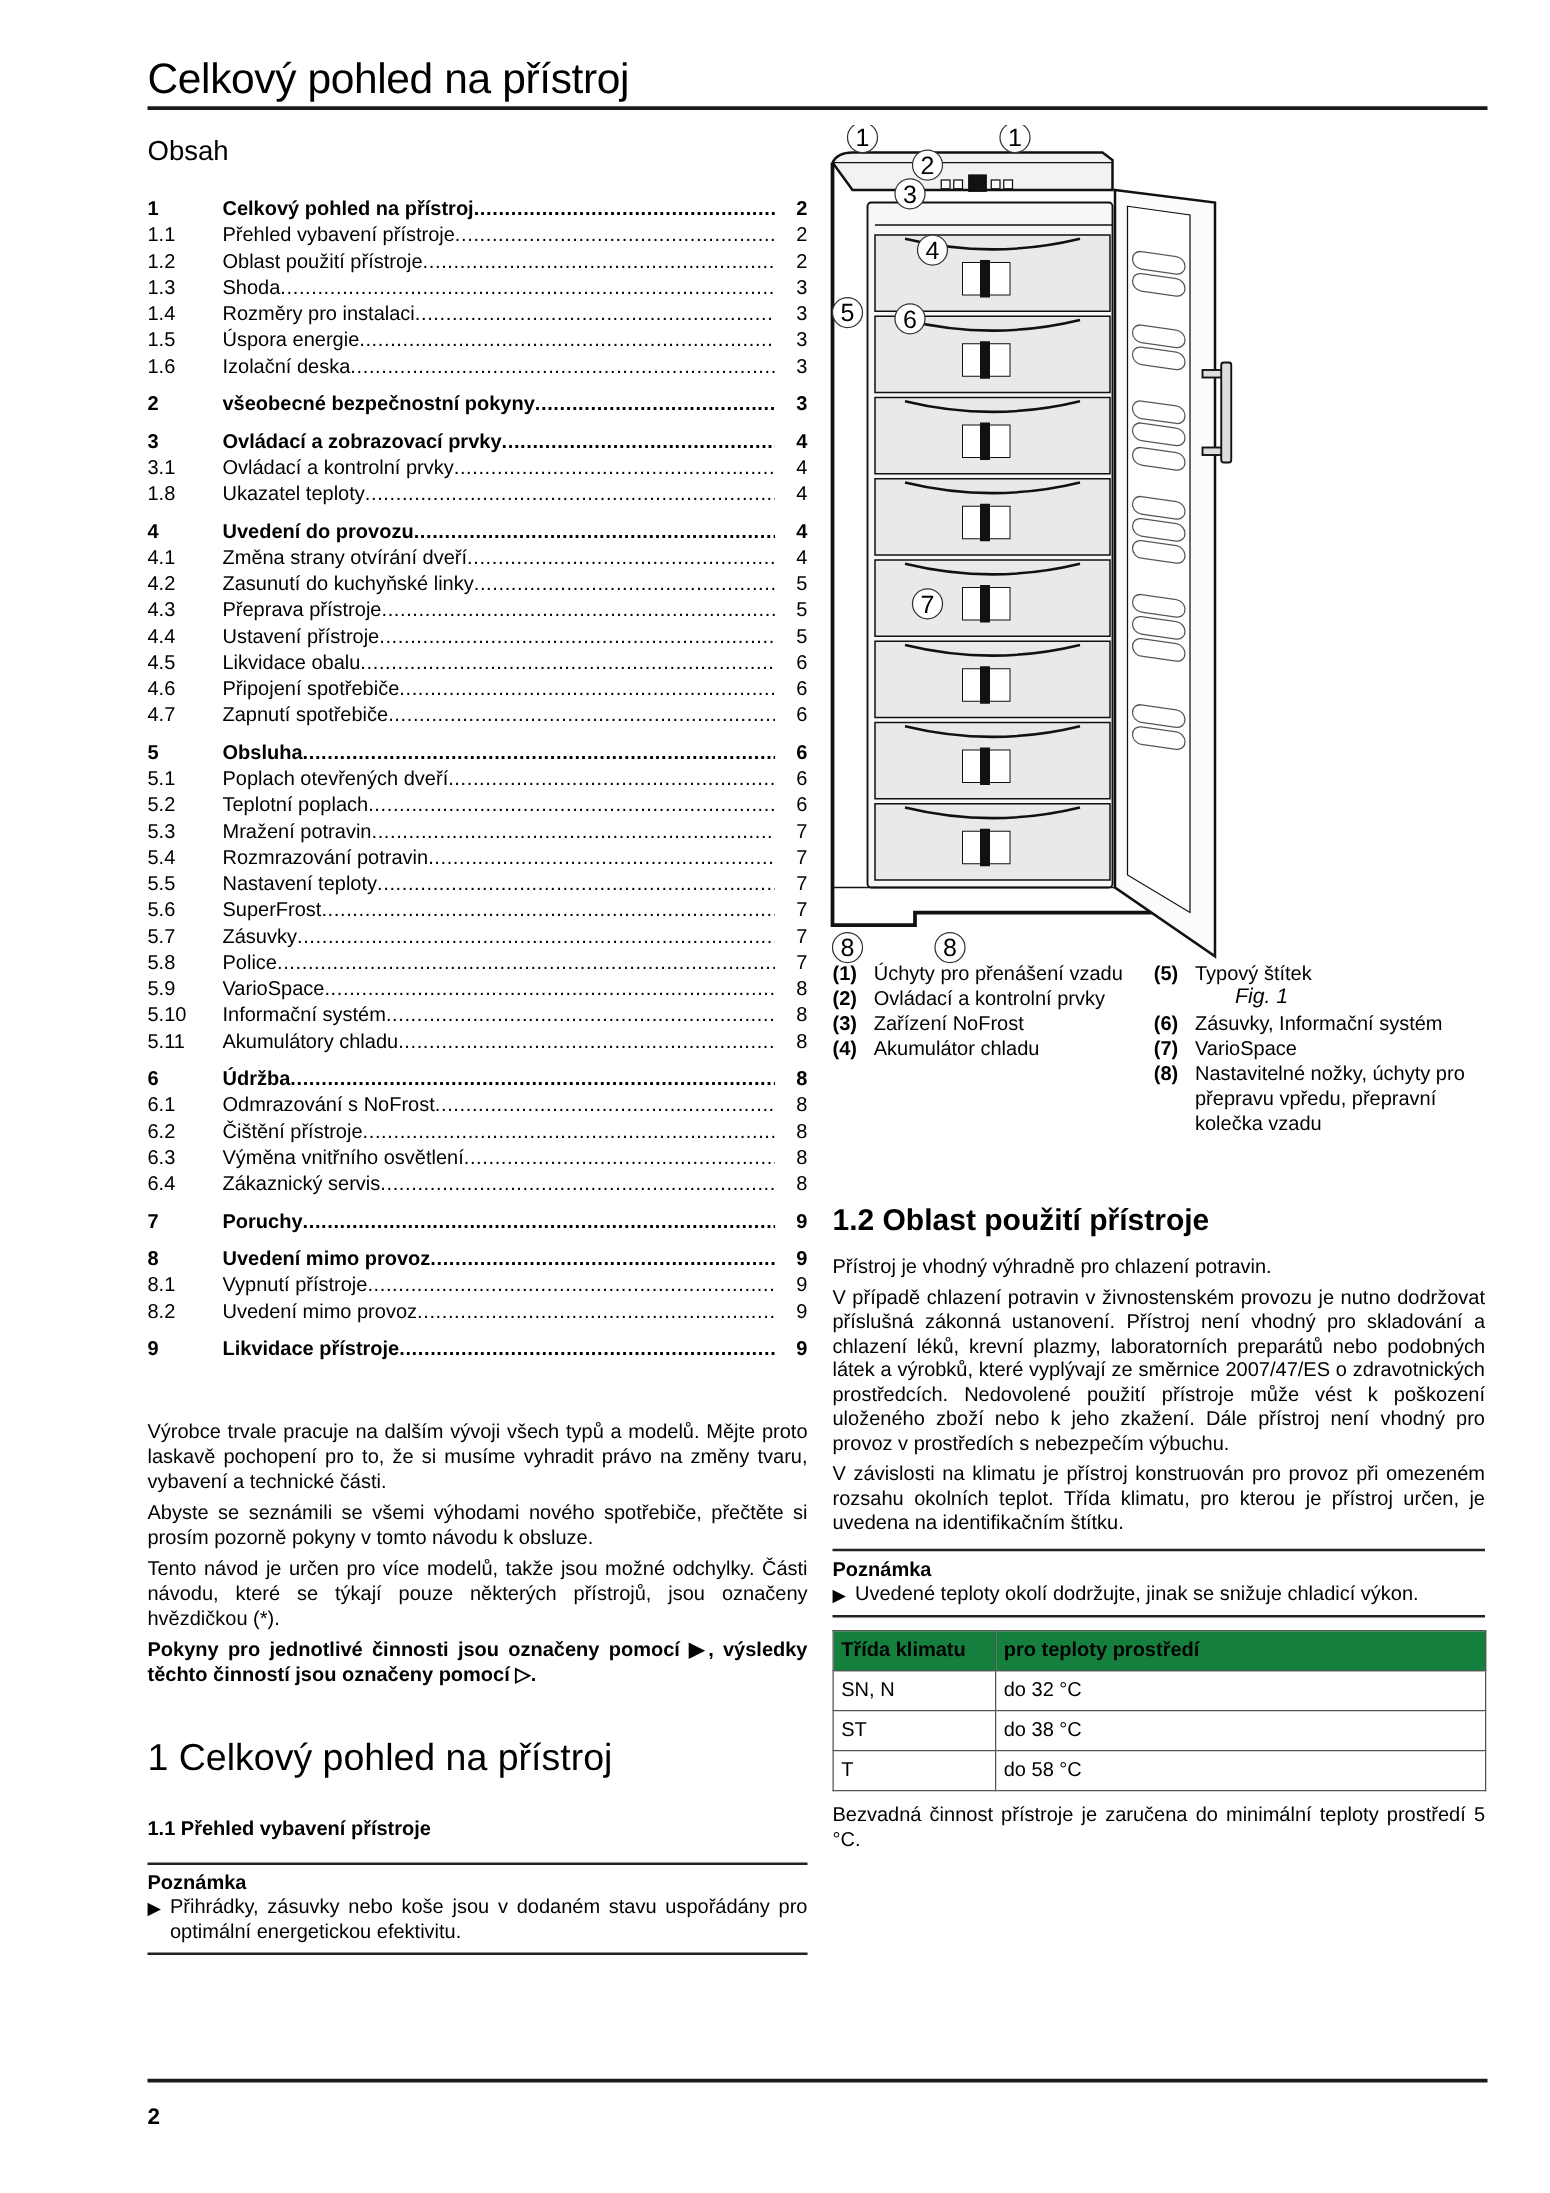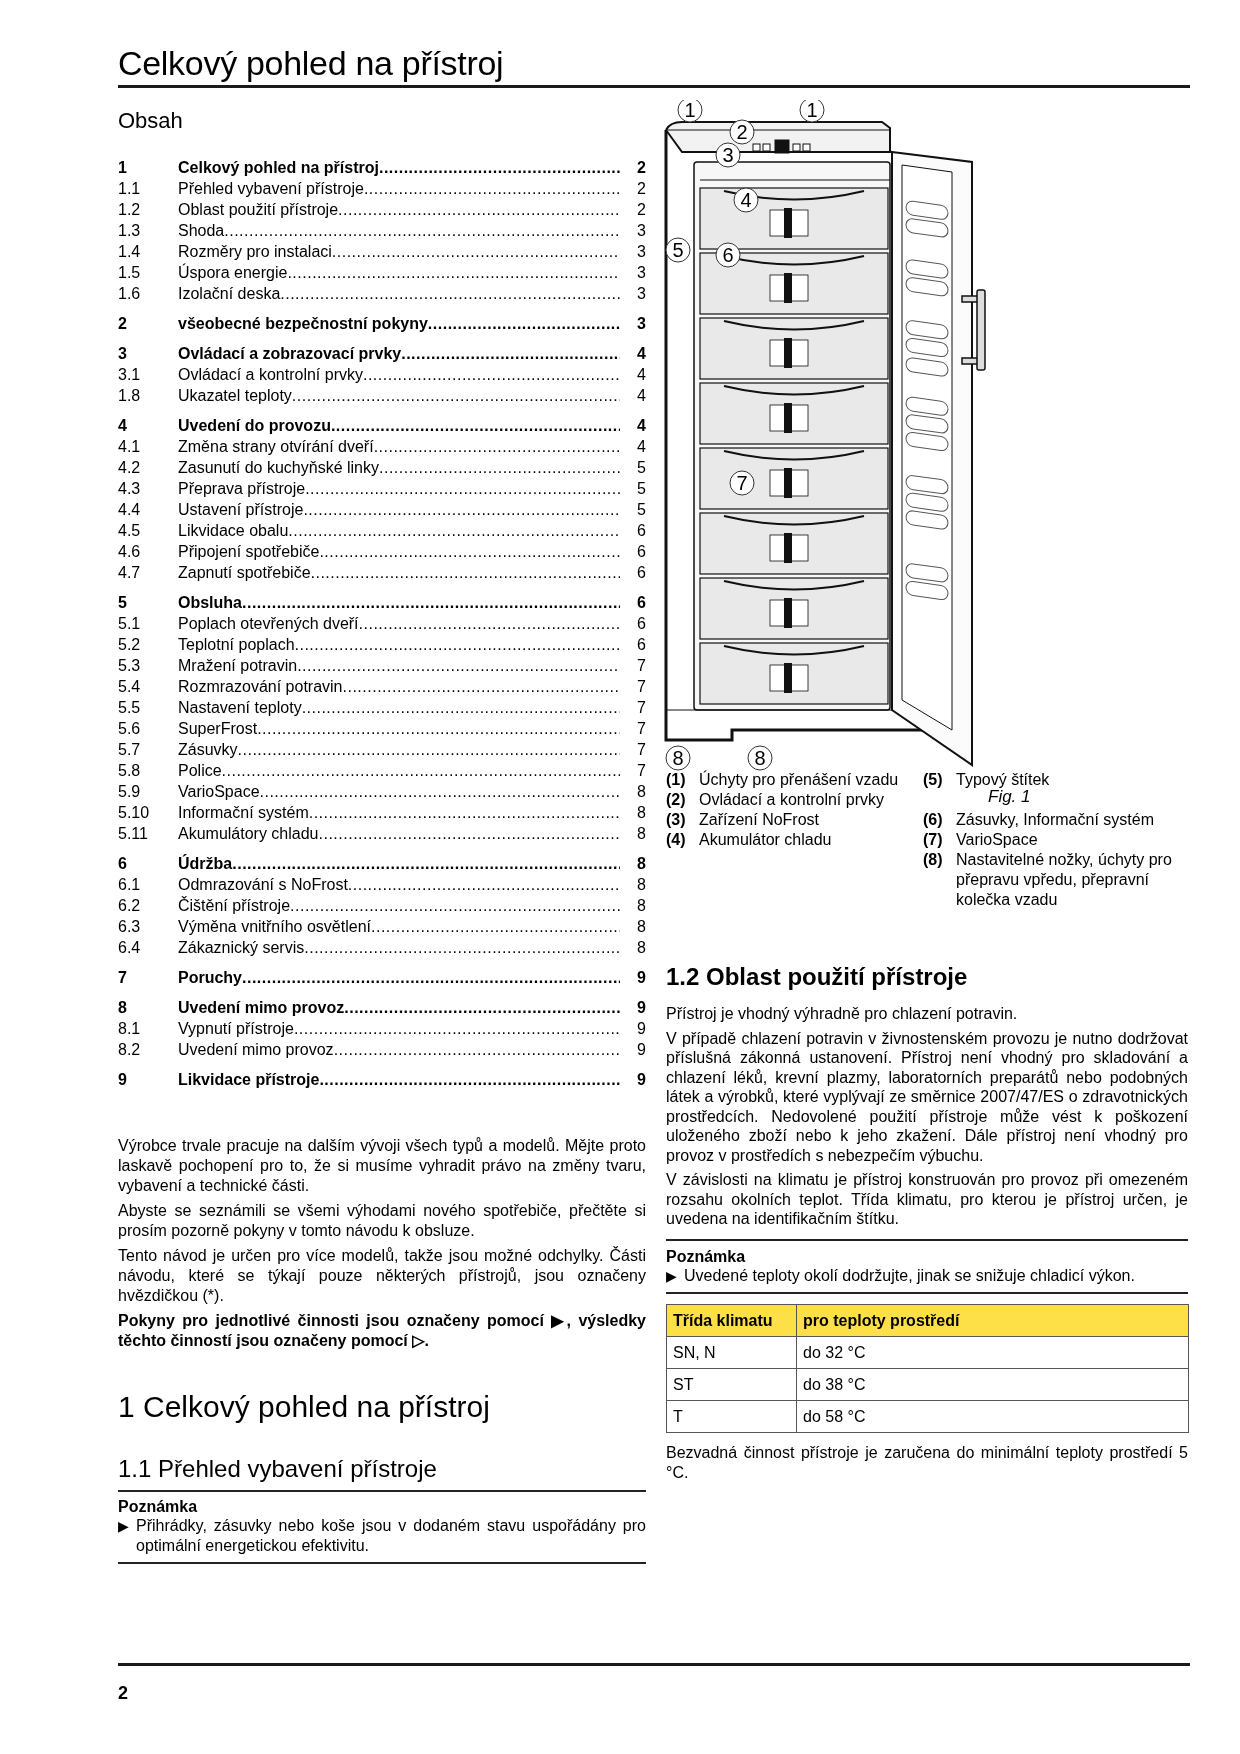--- a/index.html
+++ b/index.html
@@ -18,41 +18,41 @@
   .toc-title { flex: 0 0 auto; }
   .toc-dots { flex: 1 1 auto; overflow: hidden; margin: 0 4px 0 0; }
   .toc-dots::after { content: "........................................................................................................................................................................"; letter-spacing: 0.5px; }
   .toc-page { flex: 0 0 22px; text-align: right; width: 22px; }
 
   .intro { left: 118px; top: 1136px; width: 528px; font-size: 16px; line-height: 20px; }
   .intro p { margin: 0 0 5px 0; text-align: justify; }
   .intro p.bold { font-weight: bold; }
 
   .h1 { left: 118px; top: 1390px; font-size: 30px; margin: 0; font-weight: normal; }
-  .h2a { left: 118px; top: 1455px; font-size: 24px; margin: 0; font-weight: normal; }
+  .h2a { left: 118px; top: 1455px; font-size: 16px; margin: 0; font-weight: bold; }
   .rule { height: 2px; background: #222; }
   .note-title { font-size: 16px; font-weight: bold; }
   .note-body { font-size: 16px; line-height: 20px; display: flex; }
   .note-body .tri { width: 18px; flex: 0 0 18px; font-size: 14px; }
   .note-body .txt { flex: 1; text-align: justify; }
 
   .fig { left: 662px; top: 100px; width: 540px; height: 675px; }
   .fig-caption { left: 988px; top: 751px; font-size: 17px; font-style: italic; margin-top: 36px; }
 
   .legend { font-size: 16px; line-height: 20px; }
   .legend-item { display: flex; margin-bottom: 0; }
   .legend-key { font-weight: bold; width: 33px; flex: 0 0 33px; }
 
   .h2b { left: 666px; top: 963px; font-size: 24px; margin: 0; font-weight: bold; }
   .para-r { left: 666px; top: 1004px; width: 522px; font-size: 16px; line-height: 19.5px; }
   .para-r p { margin: 0 0 5px 0; text-align: justify; }
 
   table.climate { border-collapse: collapse; font-size: 16px; }
   table.climate th, table.climate td { border: 1.5px solid #555; text-align: left; padding: 0 6px; height: 31px; }
-  table.climate th { background: #fde047; font-weight: bold; }
+  table.climate th { background: #15803d; font-weight: bold; }
 
   .footer-rule { left: 118px; top: 1663px; width: 1072px; height: 3px; background: #1a1a1a; }
   .page-num { left: 118px; top: 1683px; font-size: 18px; font-weight: bold; }
 </style>
 </head>
 <body>
 
 <h1 class="abs page-title">Celkový pohled na přístroj</h1>
 <div class="abs title-rule"></div>
 

